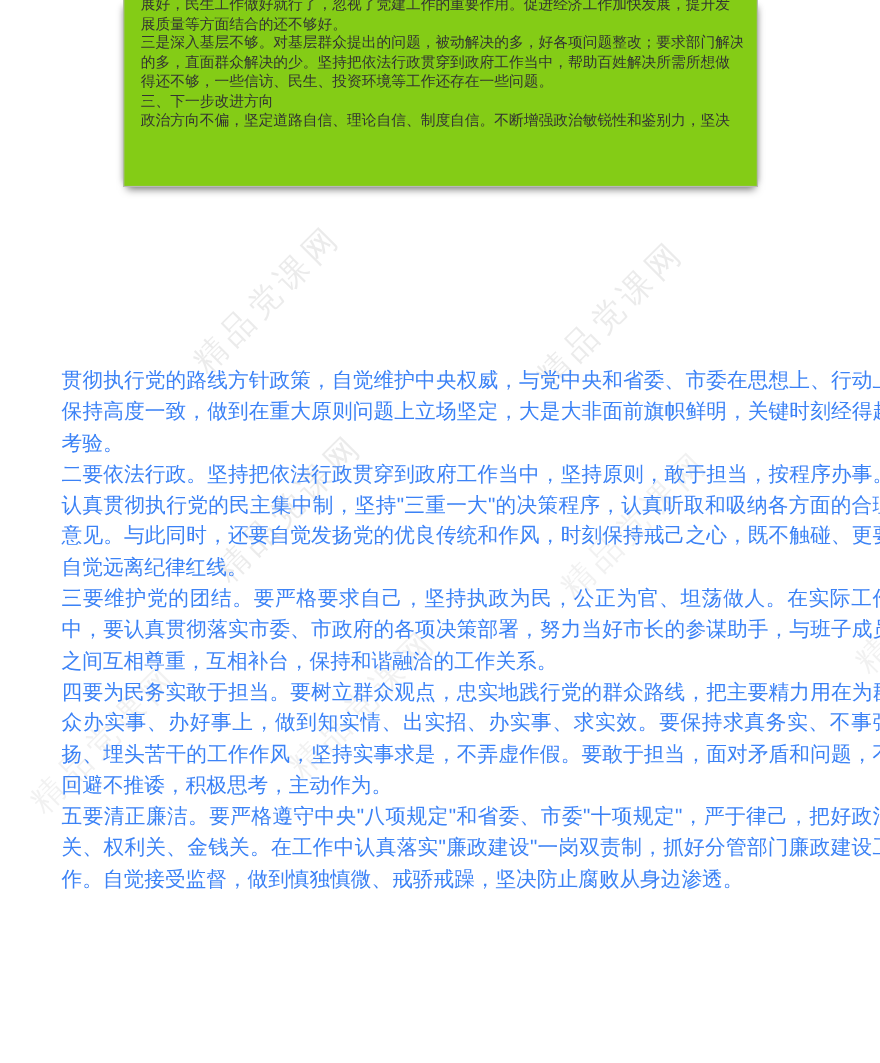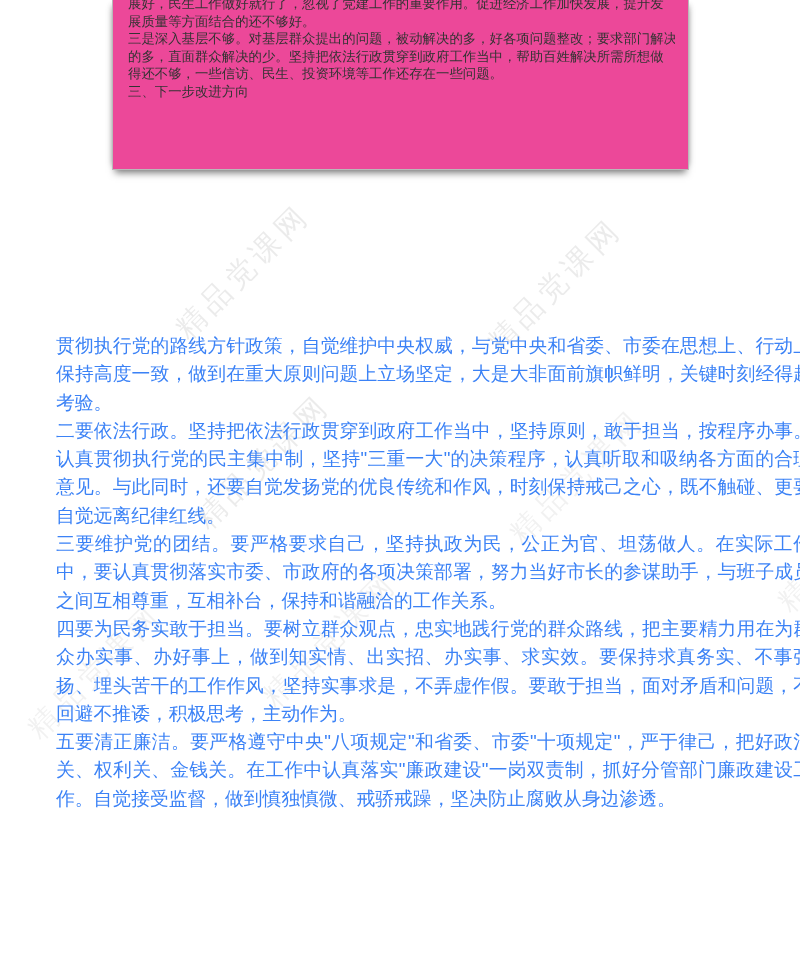--- a/index.html
+++ b/index.html
@@ -35,21 +35,21 @@
   .wm.faint { color: rgba(0, 0, 0, 0.055); }
 
   
   .mini-page {
     position: absolute;
     left: 112px;
     top: 0;
     width: 577px;
     height: 170px;
     box-sizing: border-box;
-    background: #ec4899;
+    background: #84cc16;
     border: 1px solid #b9b9b9;
     border-top: none;
     padding: 0 13px 0 15px;
     overflow: hidden;
     z-index: 2;
     box-shadow:
       0 6px 7px -3px rgba(0, 0, 0, 0.5),
       5px 0 6px -5px rgba(0, 0, 0, 0.28),
       -5px 0 6px -5px rgba(0, 0, 0, 0.28);
   }
@@ -99,20 +99,21 @@
   </div>
 
   <div class="mini-page">
     <div class="page-lines">
       <div class="doc-line">展好，民生工作做好就行了，忽视了党建工作的重要作用。促进经济工作加快发展，提升发</div>
       <div class="doc-line">展质量等方面结合的还不够好。</div>
       <div class="doc-line">三是深入基层不够。对基层群众提出的问题，被动解决的多，好各项问题整改；要求部门解决</div>
       <div class="doc-line">的多，直面群众解决的少。坚持把依法行政贯穿到政府工作当中，帮助百姓解决所需所想做</div>
       <div class="doc-line">得还不够，一些信访、民生、投资环境等工作还存在一些问题。</div>
       <div class="doc-line">三、下一步改进方向</div>
+      <div class="doc-line">政治方向不偏，坚定道路自信、理论自信、制度自信。不断增强政治敏锐性和鉴别力，坚决</div>
     </div>
   </div>
 
   <div class="body-text">
     <p>贯彻执行党的路线方针政策，自觉维护中央权威，与党中央和省委、市委在思想上、行动上保持高度一致，做到在重大原则问题上立场坚定，大是大非面前旗帜鲜明，关键时刻经得起考验。</p>
     <p>二要依法行政。坚持把依法行政贯穿到政府工作当中，坚持原则，敢于担当，按程序办事。认真贯彻执行党的民主集中制，坚持"三重一大"的决策程序，认真听取和吸纳各方面的合理意见。与此同时，还要自觉发扬党的优良传统和作风，时刻保持戒己之心，既不触碰、更要自觉远离纪律红线。</p>
     <p>三要维护党的团结。要严格要求自己，坚持执政为民，公正为官、坦荡做人。在实际工作中，要认真贯彻落实市委、市政府的各项决策部署，努力当好市长的参谋助手，与班子成员之间互相尊重，互相补台，保持和谐融洽的工作关系。</p>
     <p>四要为民务实敢于担当。要树立群众观点，忠实地践行党的群众路线，把主要精力用在为群众办实事、办好事上，做到知实情、出实招、办实事、求实效。要保持求真务实、不事张扬、埋头苦干的工作作风，坚持实事求是，不弄虚作假。要敢于担当，面对矛盾和问题，不回避不推诿，积极思考，主动作为。</p>
     <p>五要清正廉洁。要严格遵守中央"八项规定"和省委、市委"十项规定"，严于律己，把好政治关、权利关、金钱关。在工作中认真落实"廉政建设"一岗双责制，抓好分管部门廉政建设工作。自觉接受监督，做到慎独慎微、戒骄戒躁，坚决防止腐败从身边渗透。</p>
   </div>

